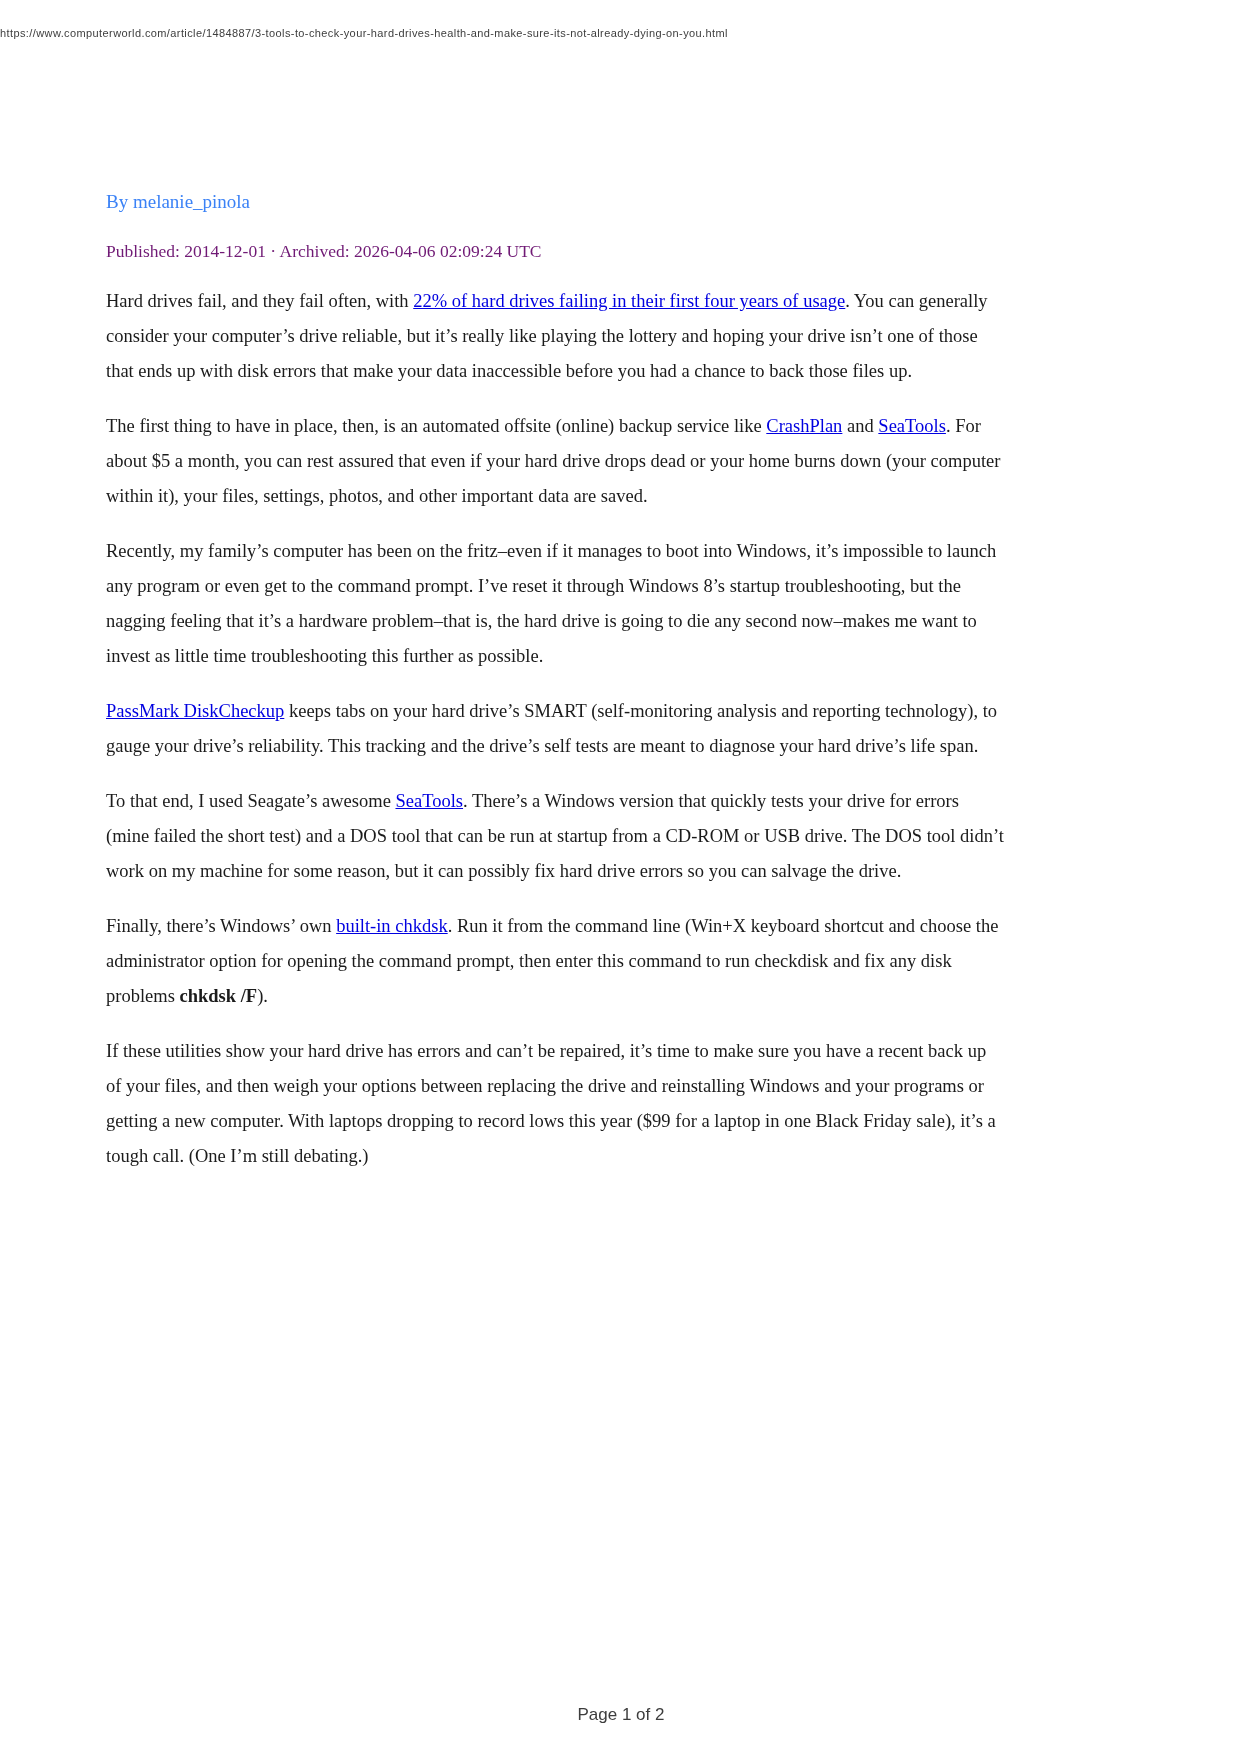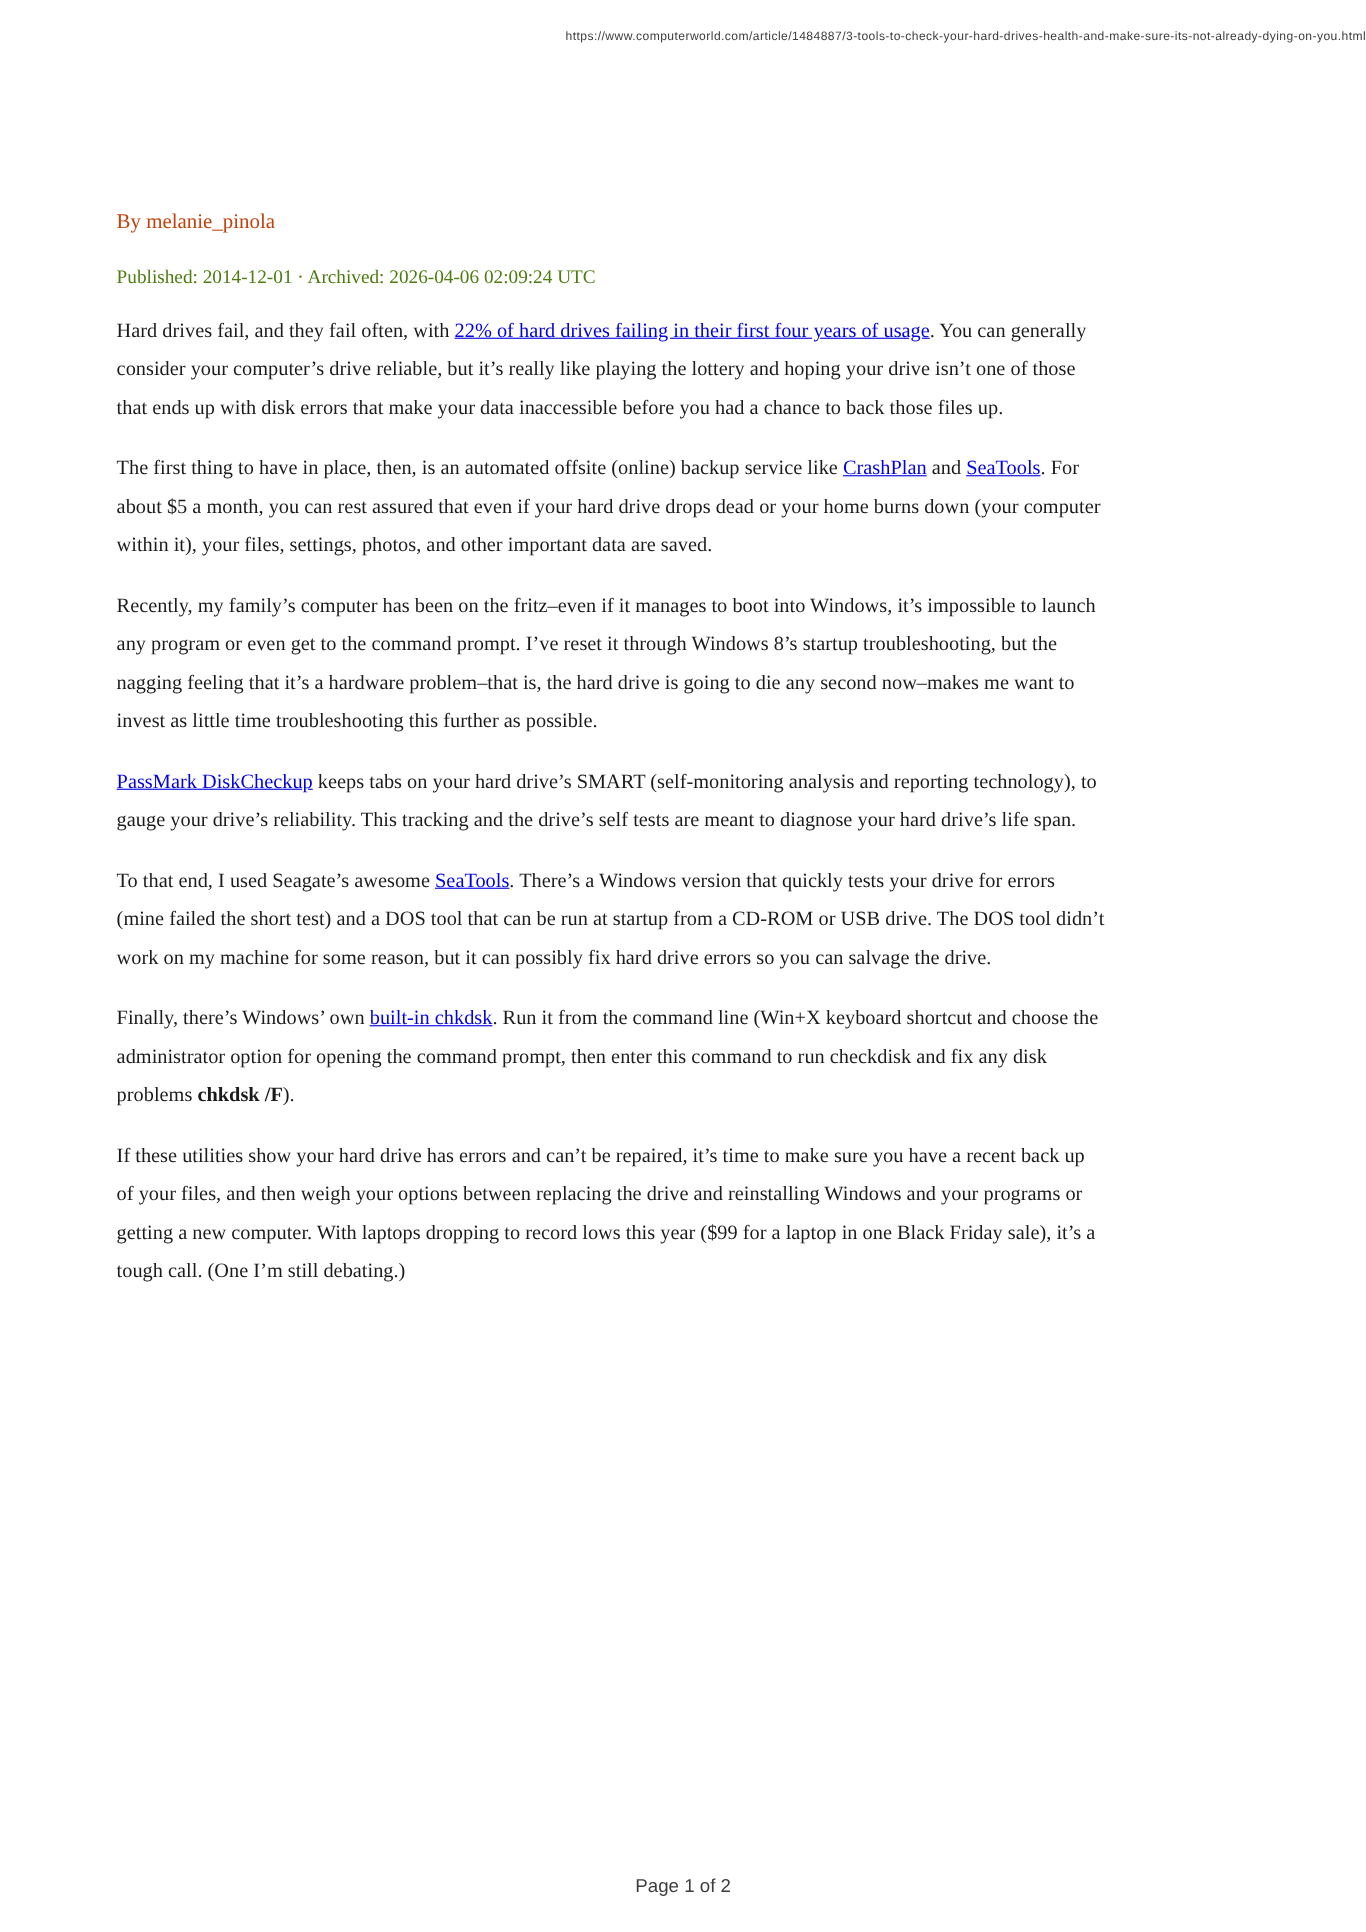--- a/index.html
+++ b/index.html
@@ -10,21 +10,21 @@
     position: relative;
     background: #ffffff;
     font-family: "Liberation Serif", serif;
     color: #1b1b1b;
   }
   .url-header {
     position: absolute;
     top: 27px;
     left: 0;
     right: 0;
-    text-align: right;
+    text-align: left;
     font-family: "Liberation Sans", sans-serif;
     font-size: 11px;
     letter-spacing: 0.4px;
     color: #3d3d3d;
     white-space: nowrap;
   }
   .content {
     position: absolute;
     top: 190px;
     left: 106px;
@@ -34,27 +34,27 @@
     margin: 0 0 56px 0;
     font-size: 32px;
     line-height: 49px;
     font-weight: 700;
     color: #1c1c1c;
   }
   .byline {
     margin: 0 0 26px 0;
     font-size: 19px;
     line-height: 24px;
-    color: #c2410c;
+    color: #3b82f6;
   }
   .dateline {
     margin: 0 0 22px 0;
     font-size: 17.5px;
     line-height: 22px;
-    color: #4d7c0f;
+    color: #701a75;
   }
   .article-body p {
     margin: 0 0 20px 0;
     font-size: 18.5px;
     line-height: 35px;
     color: #1b1b1b;
     font-family: Liberation Serif, serif;
   }
   .article-body a {
     color: var(--link-color, #0000e0);

